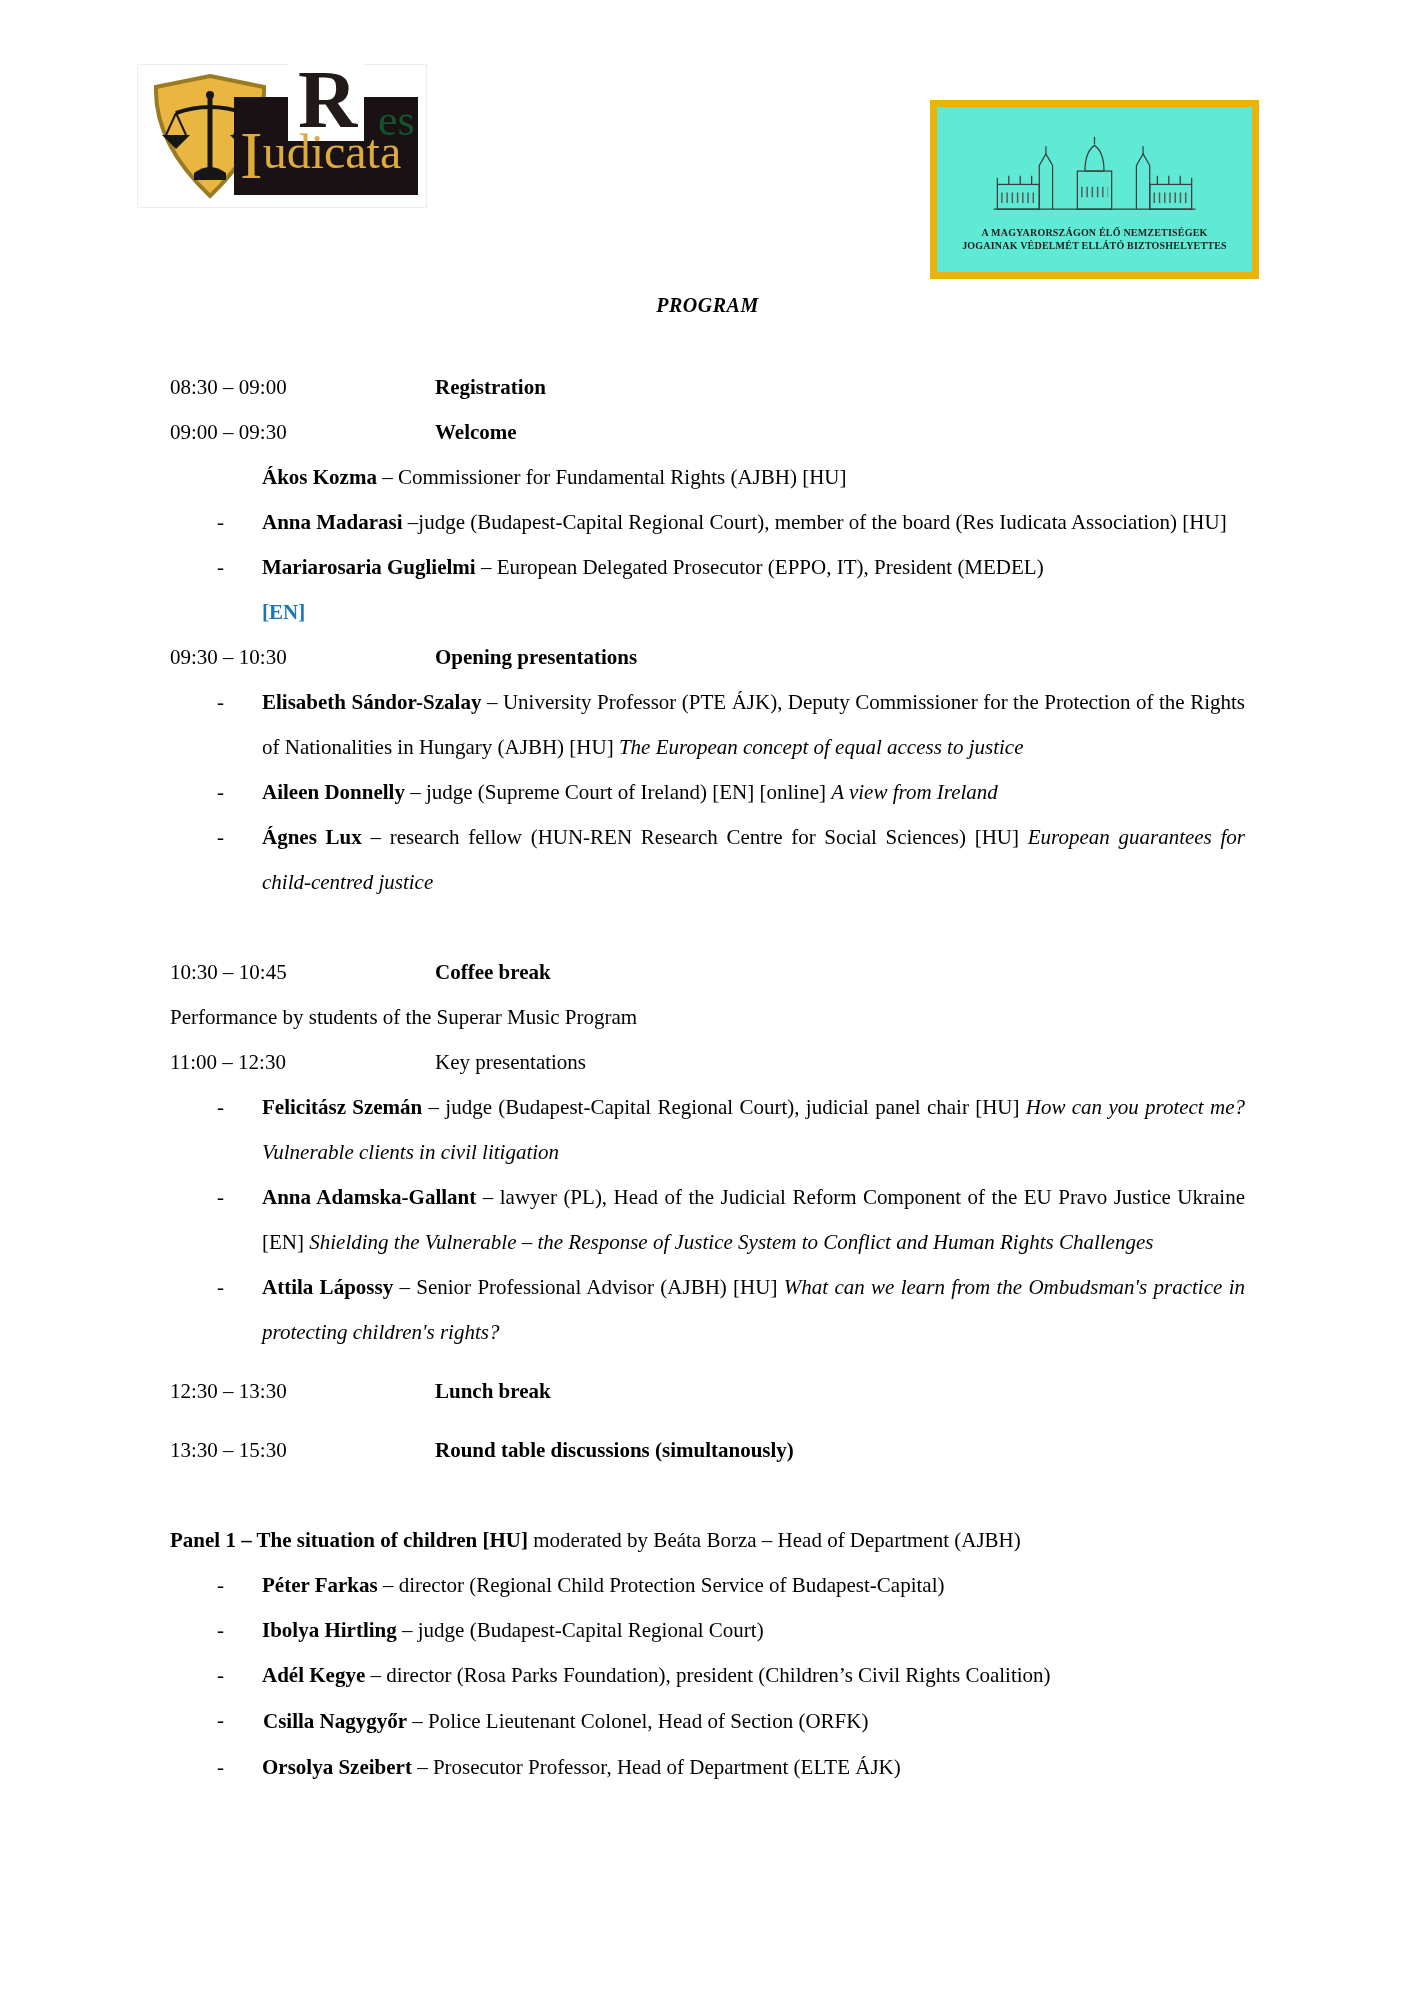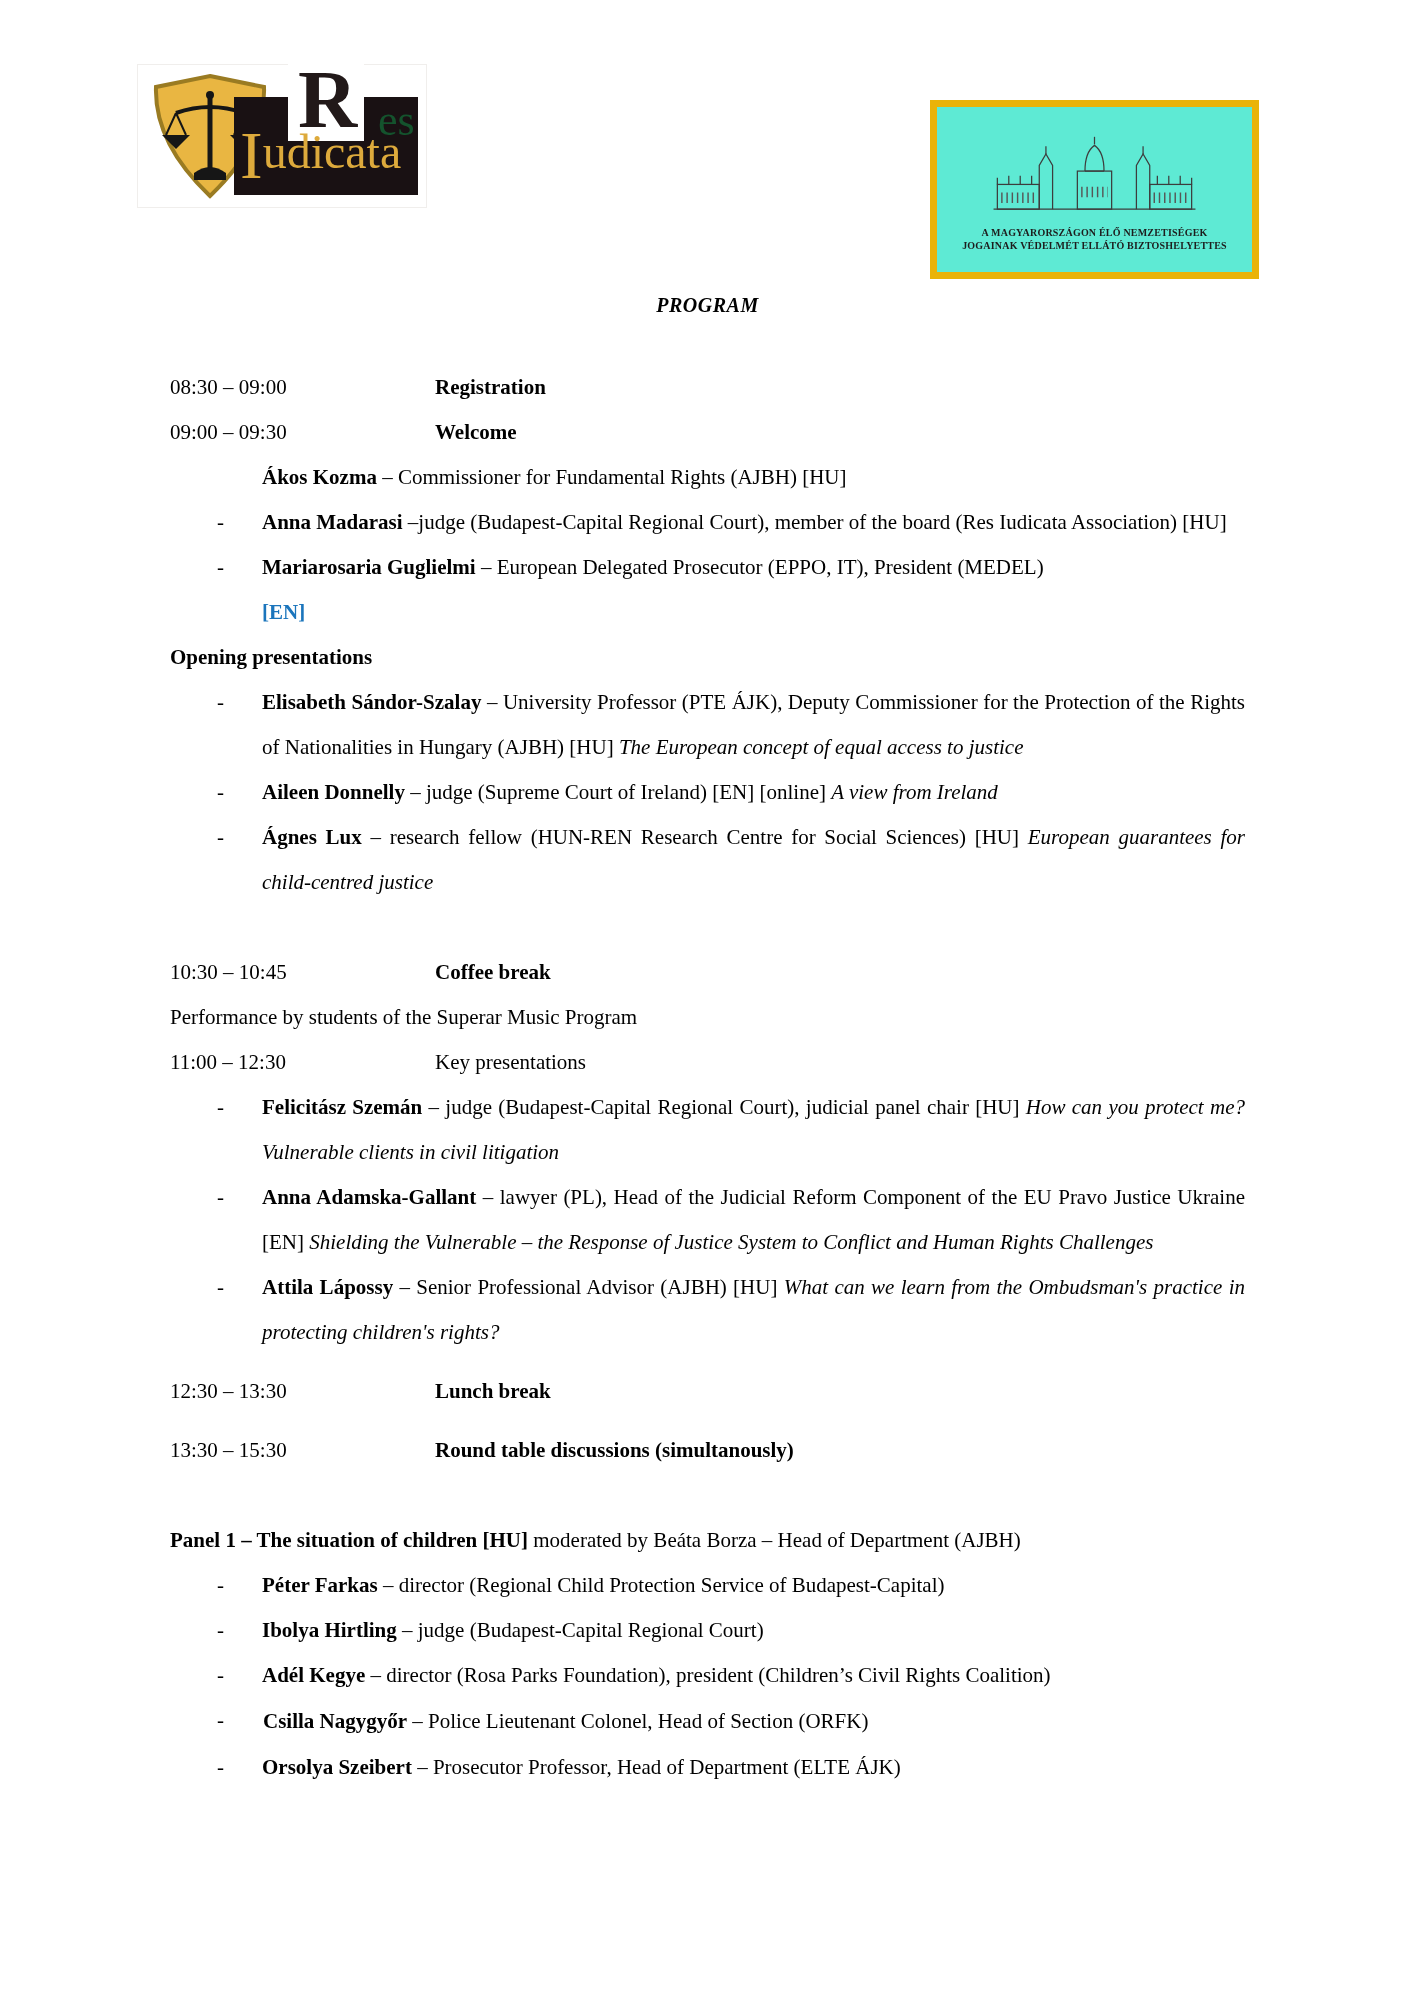--- a/index.html
+++ b/index.html
@@ -117,20 +117,21 @@
       <span class="dash">-</span>
       <p class="body" style="margin:0"><b>Anna Madarasi</b><span> –judge (Budapest-Capital Regional Court), member of the board (Res Iudicata Association) [HU]</span></p>
     </div>
 
     <div class="row speaker">
       <span class="dash">-</span>
       <p class="body" style="margin:0"><b>Mariarosaria Guglielmi</b><span> – European Delegated Prosecutor (EPPO, IT), President (MEDEL)</span><br><span class="en-tag">[EN]</span></p>
     </div>
 
     <div class="row">
+      <span class="time">09:30 – 10:30</span>
       <span class="bold">Opening presentations</span>
     </div>
 
     <div class="row speaker">
       <span class="dash">-</span>
       <p class="body" style="margin:0"><b>Elisabeth Sándor-Szalay</b><span> – University Professor (PTE ÁJK), Deputy Commissioner for the Protection of the Rights of Nationalities in Hungary (AJBH) [HU] </span><span class="talk">The European concept of equal access to justice</span></p>
     </div>
 
     <div class="row speaker">
       <span class="dash">-</span>

